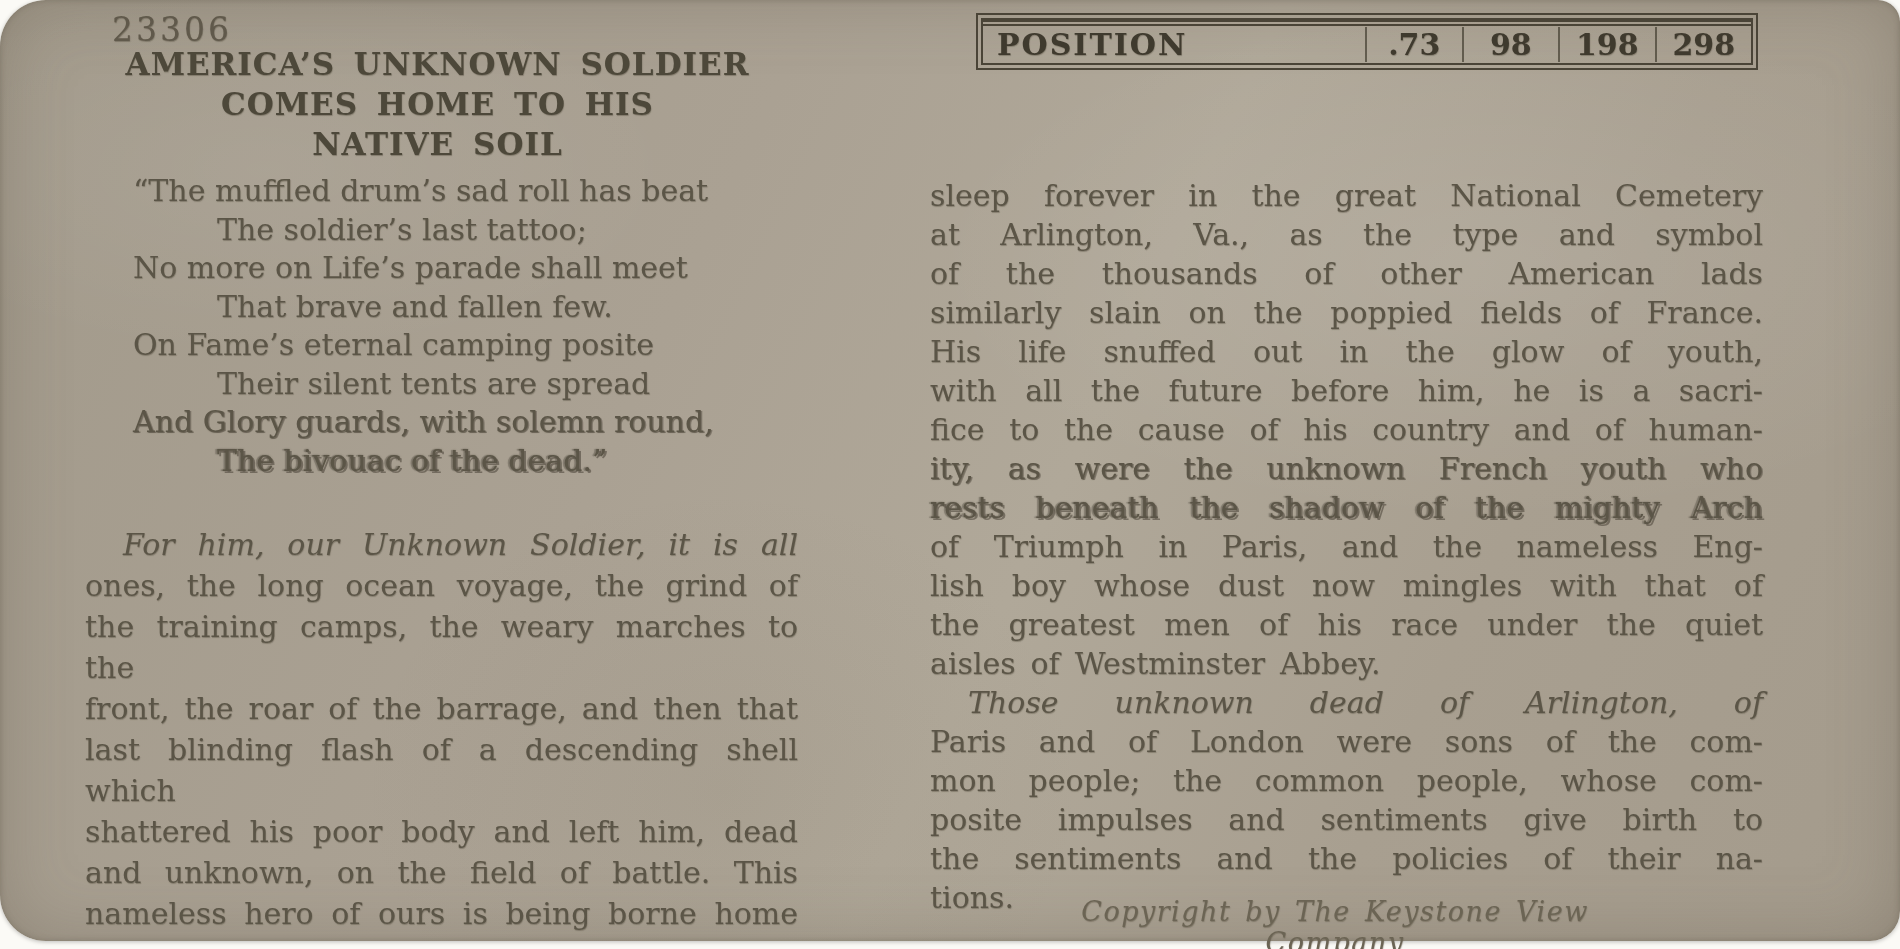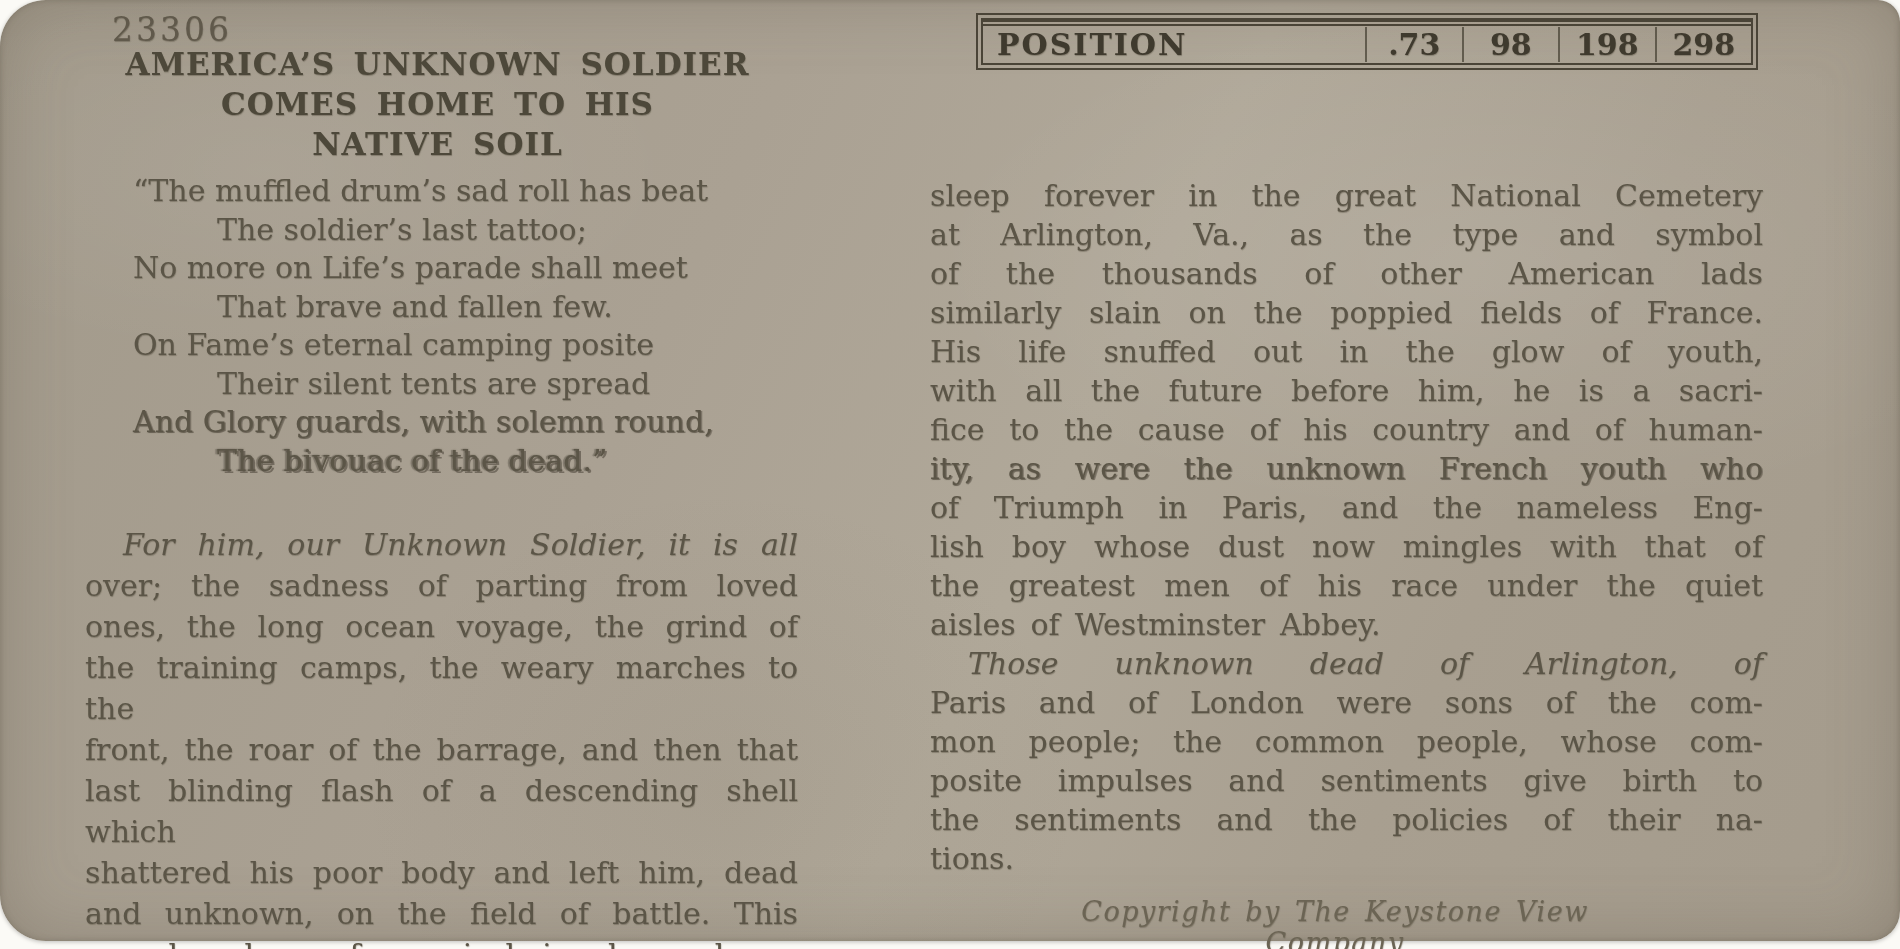--- a/index.html
+++ b/index.html
@@ -115,41 +115,41 @@
     <div class="poem-line">No more on Life’s parade shall meet</div>
     <div class="poem-line">That brave and fallen few.</div>
     <div class="poem-line">On Fame’s eternal camping posite</div>
     <div class="poem-line">Their silent tents are spread</div>
     <div class="poem-line smudge-light">And Glory guards, with solemn round,</div>
     <div class="poem-line smudge-heavy">The bivouac of the dead.”</div>
   </div>
 
   <div class="para-left soft">
     <div class="ln pindent">For him, our Unknown Soldier, it is all</div>
-    <div class="ln">over; the sadness of parting from loved</div>
     <div class="ln">ones, the long ocean voyage, the grind of</div>
     <div class="ln">the training camps, the weary marches to the</div>
     <div class="ln">front, the roar of the barrage, and then that</div>
     <div class="ln">last blinding flash of a descending shell which</div>
     <div class="ln">shattered his poor body and left him, dead</div>
     <div class="ln">and unknown, on the field of battle.  This</div>
     <div class="ln">nameless hero of ours is being borne home</div>
 
   </div>
 
   <div class="col-right soft">
     <div>
       <div class="ln">sleep forever in the great National Cemetery</div>
       <div class="ln">at Arlington, Va., as the type and symbol</div>
       <div class="ln">of the thousands of other American lads</div>
       <div class="ln">similarly slain on the poppied fields of France.</div>
       <div class="ln">His life snuffed out in the glow of youth,</div>
       <div class="ln">with all the future before him, he is a sacri-</div>
       <div class="ln">fice to the cause of his country and of human-</div>
       <div class="ln smudge-light">ity, as were the unknown French youth who</div>
+      <div class="ln smudge-heavy">rests beneath the shadow of the mighty Arch</div>
       <div class="ln">of Triumph in Paris, and the nameless Eng-</div>
       <div class="ln">lish boy whose dust now mingles with that of</div>
       <div class="ln">the greatest men of his race under the quiet</div>
       <div class="ln lastline">aisles of Westminster Abbey.</div>
     </div>
     <div>
       <div class="ln pindent">Those unknown dead of Arlington, of</div>
       <div class="ln">Paris and of London were sons of the com-</div>
       <div class="ln">mon people; the common people, whose com-</div>
       <div class="ln">posite impulses and sentiments give birth to</div>

